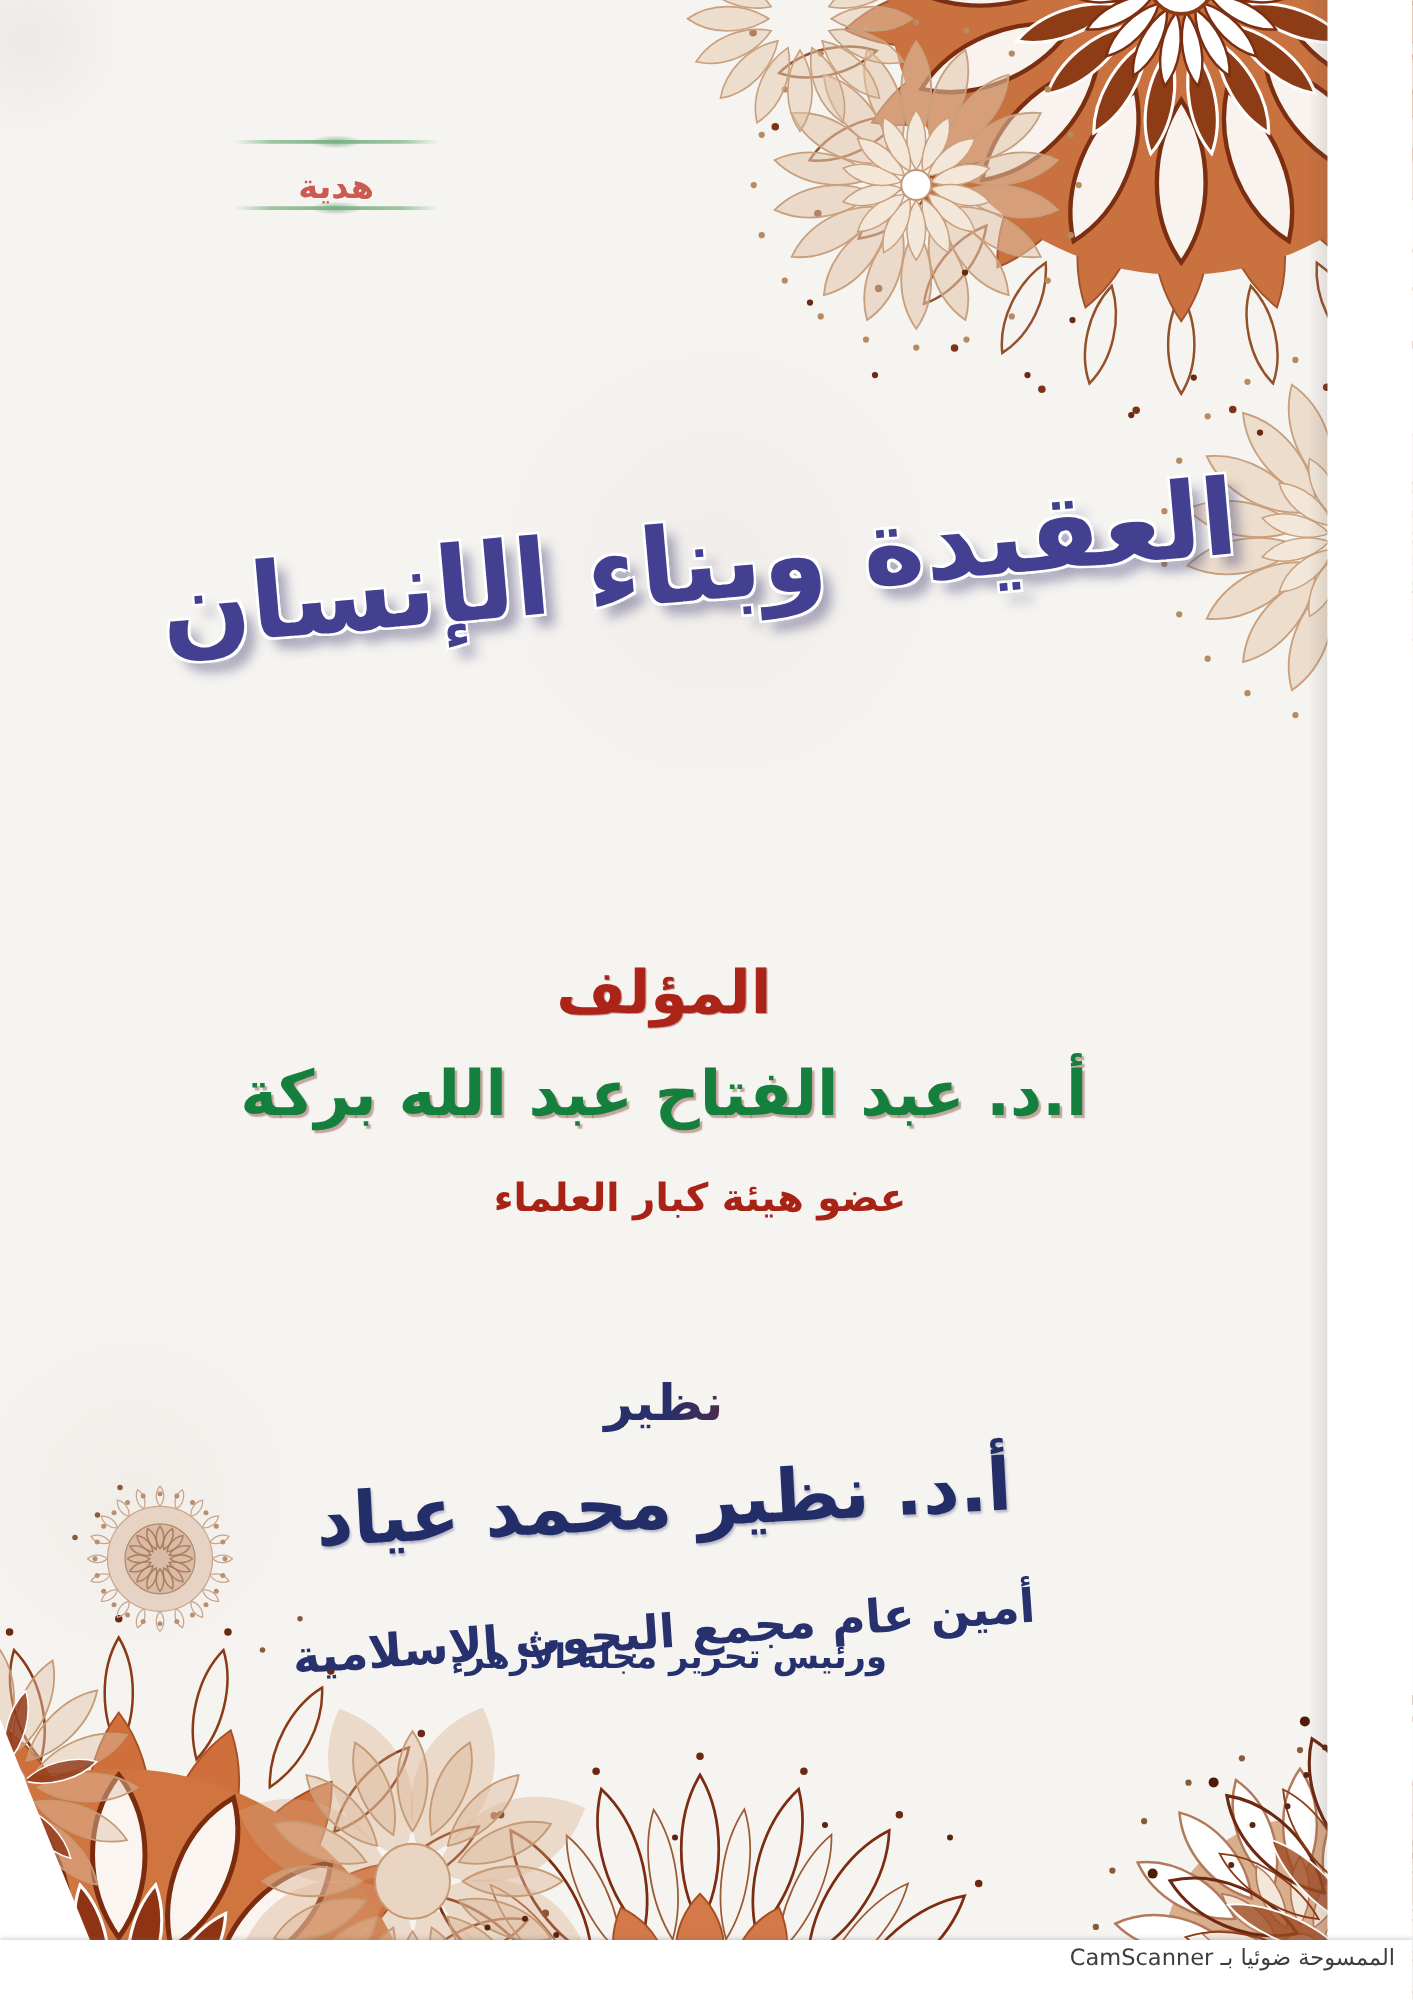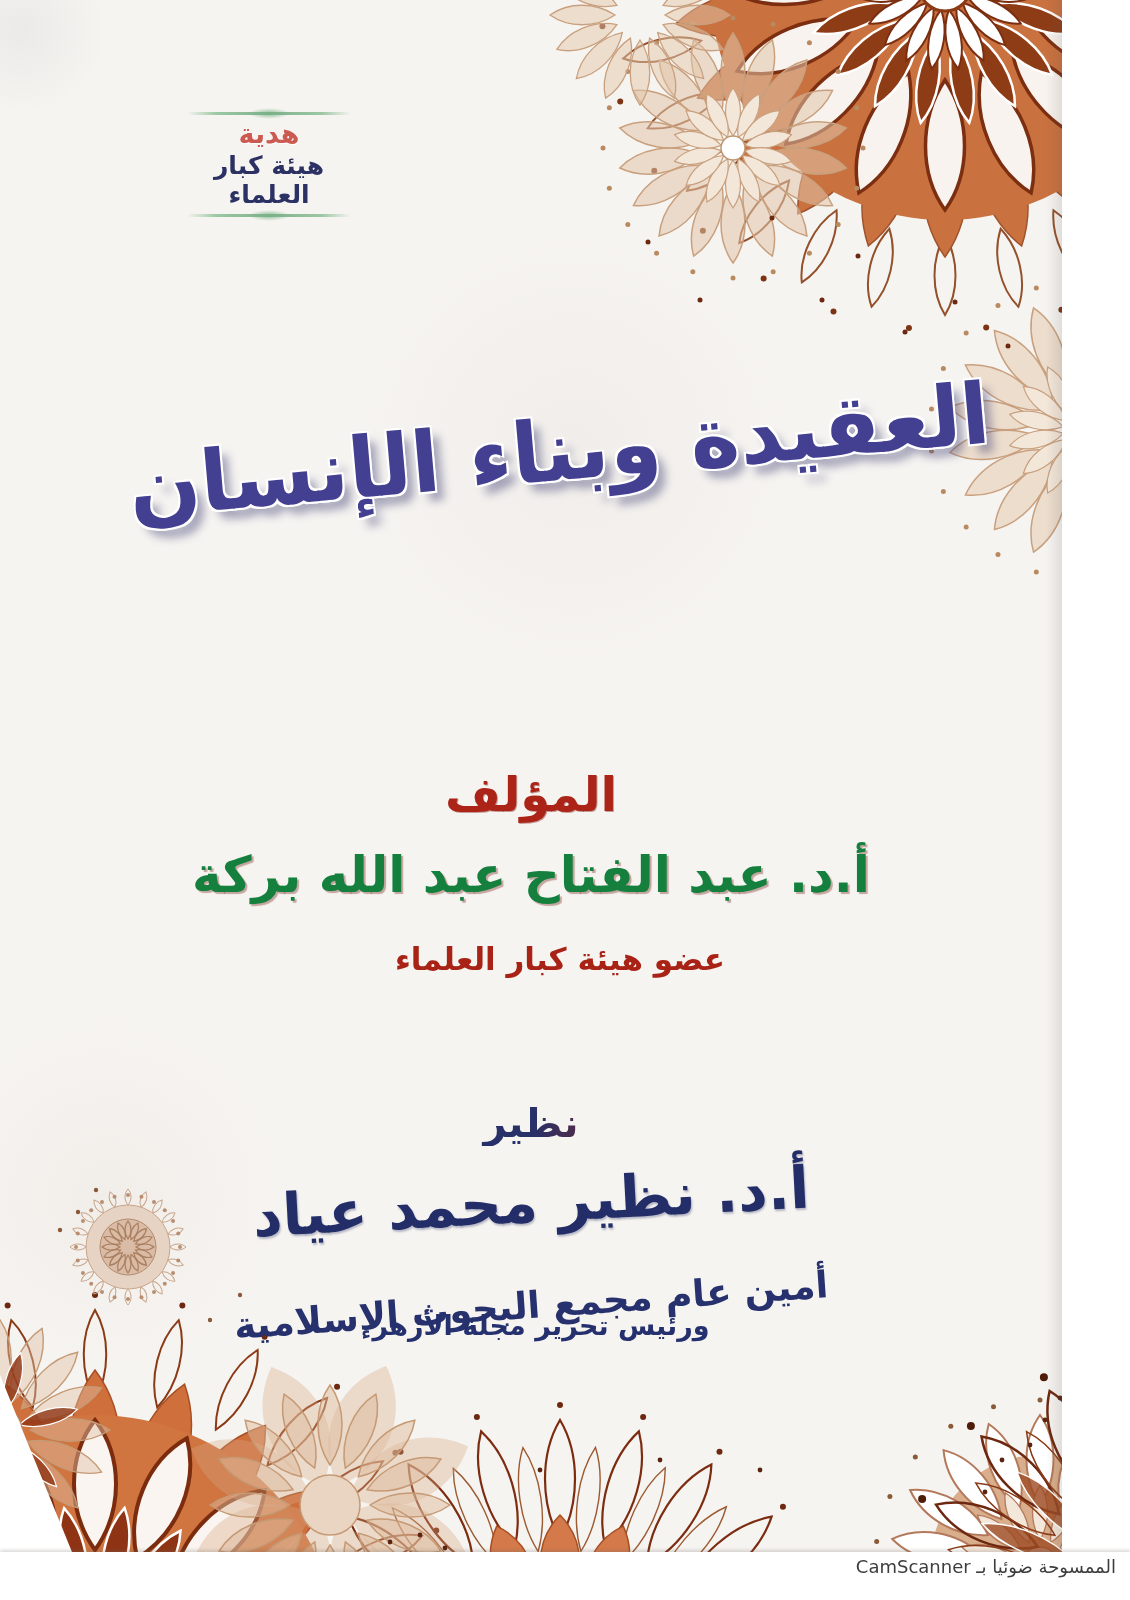--- a/index.html
+++ b/index.html
@@ -28,21 +28,21 @@
   .corner-wedge{position:absolute;left:0;top:1375px;width:72px;height:177px;background:#fff;
     clip-path:polygon(0 0,100% 100%,0 100%);z-index:2;}
   
   .txt{position:absolute;left:0;width:1062px;text-align:center;direction:rtl;z-index:3;}
   .logo{position:absolute;left:183px;top:112px;width:172px;text-align:center;direction:rtl;z-index:3;}
   .logo .rule{height:3px;margin:0 4px;
     background:linear-gradient(90deg,transparent,#9cc7a3 18%,#7fb28c 50%,#9cc7a3 82%,transparent);
     position:relative;}
   .logo .rule::after{content:"";position:absolute;left:50%;top:-4px;width:42px;height:11px;margin-left:-21px;
     background:radial-gradient(ellipse at center,rgba(122,178,135,.85),rgba(122,178,135,0) 70%);}
-  .logo-gift{font-size:27px;font-weight:bold;color:#cb5a50;margin:3px 0 0;
+  .logo-gift{font-size:27px;font-weight:bold;color:#cb5a50;margin:19px 0 0;
     text-shadow:0 0 1px #fff,1px 1px 0 rgba(255,255,255,.8);}
   .logo-org{font-size:25px;font-weight:bold;color:#2c3163;margin:2px 0 5px;}
   .book-title{
     top:402px;font-size:84px;font-weight:bold;color:#433f91;letter-spacing:1px;
     transform:translateX(28px) rotate(-5deg);
     text-shadow:-2px -2px 0 #fff,2px -2px 0 #fff,-2px 2px 0 #fff,2px 2px 0 #fff,
                  8px 10px 9px rgba(70,70,120,.45);
     white-space:nowrap;
   }
   .author-heading{top:766px;font-size:48px;font-weight:bold;color:#ab2417;
@@ -791,21 +791,20 @@
   </svg>
 
 <div class="edge-shadow-right"></div>
 <div class="margin-right"></div>
 <div class="corner-wedge"></div>
 <div class="margin-bottom"></div>
 
 <div class="logo">
   <div class="rule"></div>
   <div class="logo-gift">هدية</div>
-  <div class="logo-org">هيئة كبار العلماء</div>
   <div class="rule"></div>
 </div>
 
 <div class="txt book-title">العقيدة وبناء الإنسان</div>
 
 <div class="txt author-heading">المؤلف</div>
 <div class="txt author-name">أ.د. عبد الفتاح عبد الله بركة</div>
 <div class="txt author-role">عضو هيئة كبار العلماء</div>
 
 <div class="txt foreword-heading">نظير</div>

